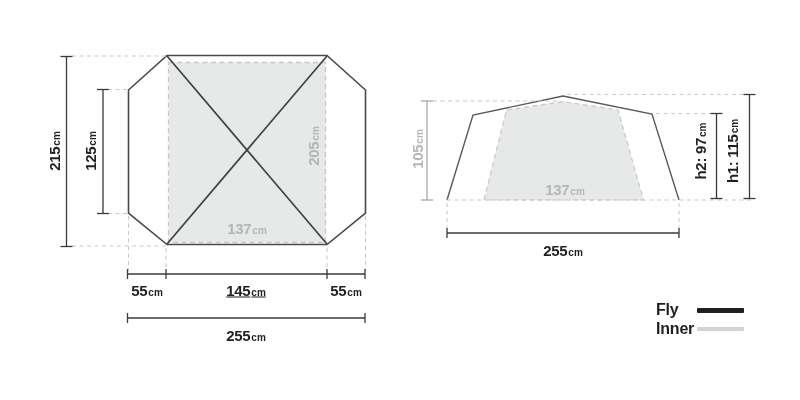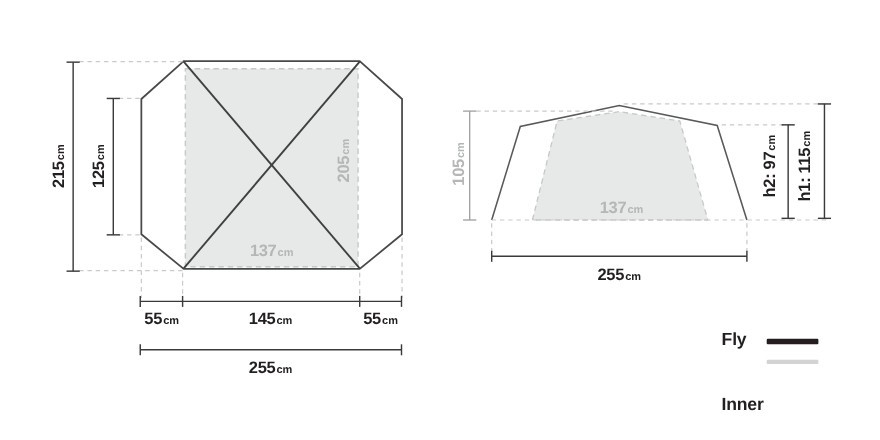--- a/index.html
+++ b/index.html
@@ -113,30 +113,30 @@
         <line x1="743.5" y1="198.5" x2="755.5" y2="198.5"></line>
       </g>
     </g>
   </svg>
 
   <div class="lbl rot" style="left:54px;top:151px;"><span>215</span><span class="unit">cm</span></div>
   <div class="lbl rot" style="left:90px;top:151px;"><span>125</span><span class="unit">cm</span></div>
   <div class="lbl rot gray" style="left:313px;top:146px;"><span>205</span><span class="unit">cm</span></div>
   <div class="lbl gray" style="left:247px;top:228px;"><span>137</span><span class="unit">cm</span></div>
   <div class="lbl" style="left:147px;top:290px;"><span>55</span><span class="unit">cm</span></div>
-  <div class="lbl" style="left:246px;top:290px;"><span>145</span><span class="unit">cm</span></div>
+  <div class="lbl" style="left:246px;top:290px;text-decoration:underline;"><span>145</span><span class="unit">cm</span></div>
   <div class="lbl" style="left:346px;top:290px;"><span>55</span><span class="unit">cm</span></div>
   <div class="lbl" style="left:246px;top:335px;"><span>255</span><span class="unit">cm</span></div>
 
   <div class="lbl rot gray" style="left:417px;top:149px;"><span>105</span><span class="unit">cm</span></div>
   <div class="lbl gray" style="left:565px;top:189px;"><span>137</span><span class="unit">cm</span></div>
   <div class="lbl" style="left:563px;top:250px;"><span>255</span><span class="unit">cm</span></div>
   <div class="lbl rot" style="left:700px;top:151px;"><span>h2: 97</span><span class="unit">cm</span></div>
   <div class="lbl rot" style="left:732px;top:151px;"><span>h1: 115</span><span class="unit">cm</span></div>
 
   <div>
     <div class="legend-label" style="left:656px;top:310px;">Fly</div>
     <div class="legend-line" style="left: 697px; top: 308px; background: rgb(35, 31, 32);"></div>
-    <div class="legend-label" style="left:656px;top:329px;margin-top:40px;">Inner</div>
+    <div class="legend-label" style="left:656px;top:329px;">Inner</div>
     <div class="legend-line" style="left: 697px; top: 326.5px; background: rgb(209, 211, 212);"></div>
   </div>
 
 </div>
 
 </body></html>

